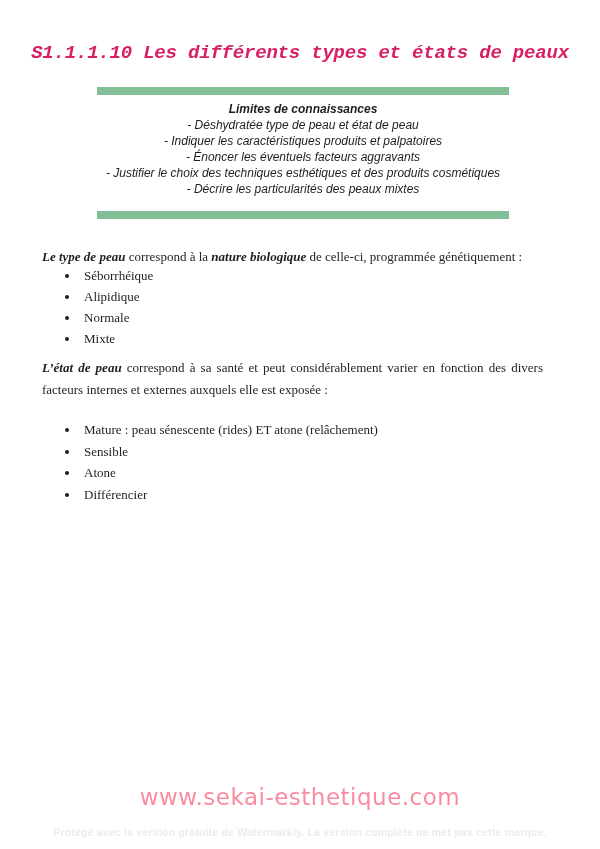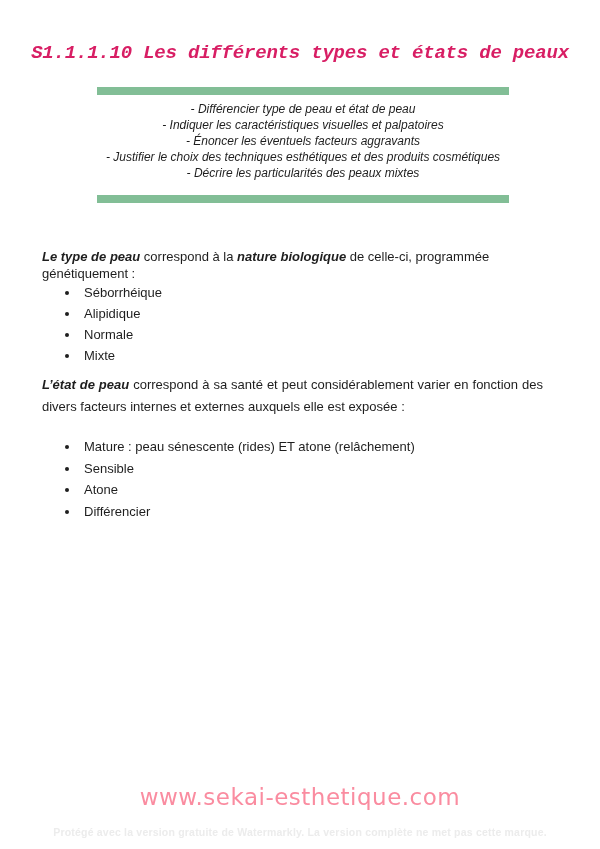--- a/index.html
+++ b/index.html
@@ -43,20 +43,21 @@
     color: #1e1e1e;
   }
   .limites-heading { font-weight: 700; }
 
   
   .content {
     position: absolute;
     top: 248px; left: 42px; right: 57px;
     font-size: 13px;
     line-height: 17px;
+    font-family: Liberation Serif, serif;
   }
   .seg-bold-italic { font-weight: 700; font-style: italic; }
   .content p.justify { text-align: justify; line-height: 22px; margin-top: 8px; }
   .content ul {
     list-style: disc outside;
     padding-left: 38px;
     margin-top: 0;
   }
   .content ul.second { margin-top: 18px; }
   .content li {
@@ -95,22 +96,23 @@
   }
 </style>
 </head>
 <body>
 
 <div class="page">
 
   <h1 class="title">S1.1.1.10 Les différents types et états de peaux</h1>
 
   <div class="limites-box">
-    <div class="limites-line">- Différencier type de peau et état de peau</div>
-    <div class="limites-line">- Indiquer les caractéristiques visuelles et palpatoires</div>
+    <div class="limites-heading">Limites de connaissances</div>
+    <div class="limites-line">- Déshydratée type de peau et état de peau</div>
+    <div class="limites-line">- Indiquer les caractéristiques produits et palpatoires</div>
     <div class="limites-line">- Énoncer les éventuels facteurs aggravants</div>
     <div class="limites-line">- Justifier le choix des techniques esthétiques et des produits cosmétiques</div>
     <div class="limites-line">- Décrire les particularités des peaux mixtes</div>
   </div>
 
   <div class="content">
 
     <p><span class="seg-bold-italic">Le type de peau</span><span> correspond à la </span><span class="seg-bold-italic">nature biologique</span><span> de celle-ci, programmée génétiquement :</span></p>
 
     <ul>

